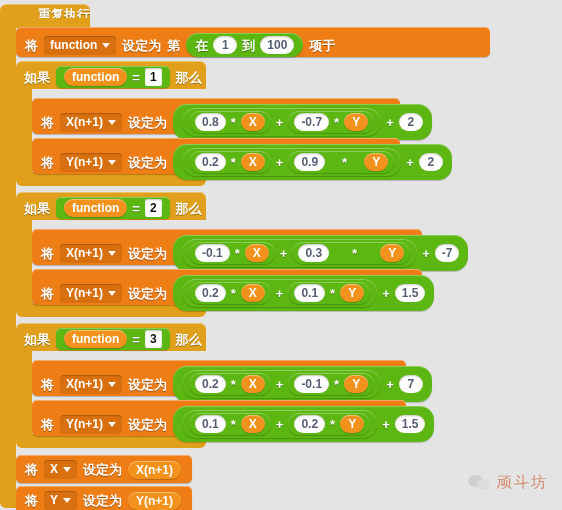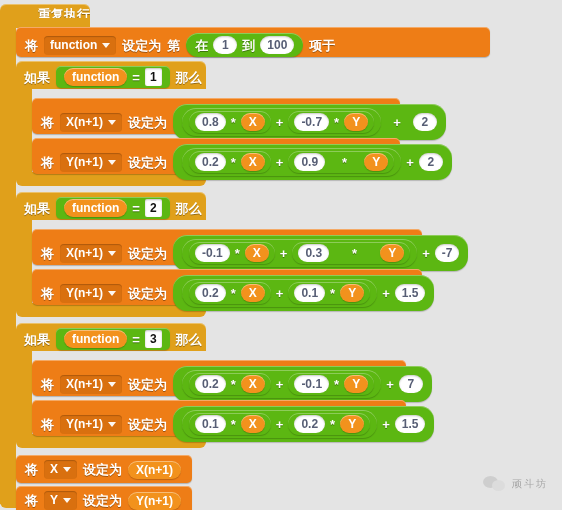--- a/index.html
+++ b/index.html
@@ -38,21 +38,21 @@
   .caret{width:0;height:0;border-left:4px solid transparent;border-right:4px solid transparent;
      border-top:5px solid #ffffff;opacity:.95;}
 
   .row{display:flex;align-items:center;gap:6px;}
 
   
   .abs{position:absolute;}
 
   
   #watermark{position:absolute;right:14px;bottom:18px;display:flex;align-items:center;gap:7px;opacity:.55;}
-  #watermark .wm-text{color:#737373;font-size:10px;letter-spacing:2px;}
+  #watermark .wm-text{color:#c2410c;font-size:15px;letter-spacing:2px;}
   .wechat{position:relative;width:22px;height:16px;}
   .wechat .b1{position:absolute;left:0;top:0;width:15px;height:12px;border-radius:50%;background:#bdbdbd;}
   .wechat .b2{position:absolute;left:9px;top:4px;width:13px;height:11px;border-radius:50%;background:#d6d6d6;}
 </style>
 </head>
 <body>
 
 <div class="abs ctrl ctrl-top" style="left:0px;top:4px;width:90px;height:22px;">
   <div class="label" style="padding:4px 0 0 8px;text-align:right;">重复执行</div>
 </div>
@@ -97,21 +97,21 @@
 <div class="abs ctrl ctrl-foot" style="left:16px;top:172px;width:190px;height:14px;"></div>
 
 <div class="abs data" style="left:32px;top:98px;width:368px;height:36px;">
   <div class="row" style="padding:6px 0 0 9px;">
     <span class="label">将</span>
     <span class="drop">
       <span>X(n+1)</span>
       <span class="caret"></span>
     </span>
     <span class="label">设定为</span>
-    <span class="oper row" style="padding:4px 9px;gap:12px;">
+    <span class="oper row" style="padding:4px 9px;gap:5px;">
       <span class="oper row" style="padding:3px 7px;gap:5px;">
         <span class="oper row" style="padding:2px 6px;gap:5px;">
           <span class="oval-white">0.8</span>
           <span class="label">*</span>
           <span class="var-orange">X</span>
         </span>
         <span class="label">+</span>
         <span class="oper row" style="padding:2px 6px;gap:5px;">
           <span class="oval-white">-0.7</span>
           <span class="label">*</span>

